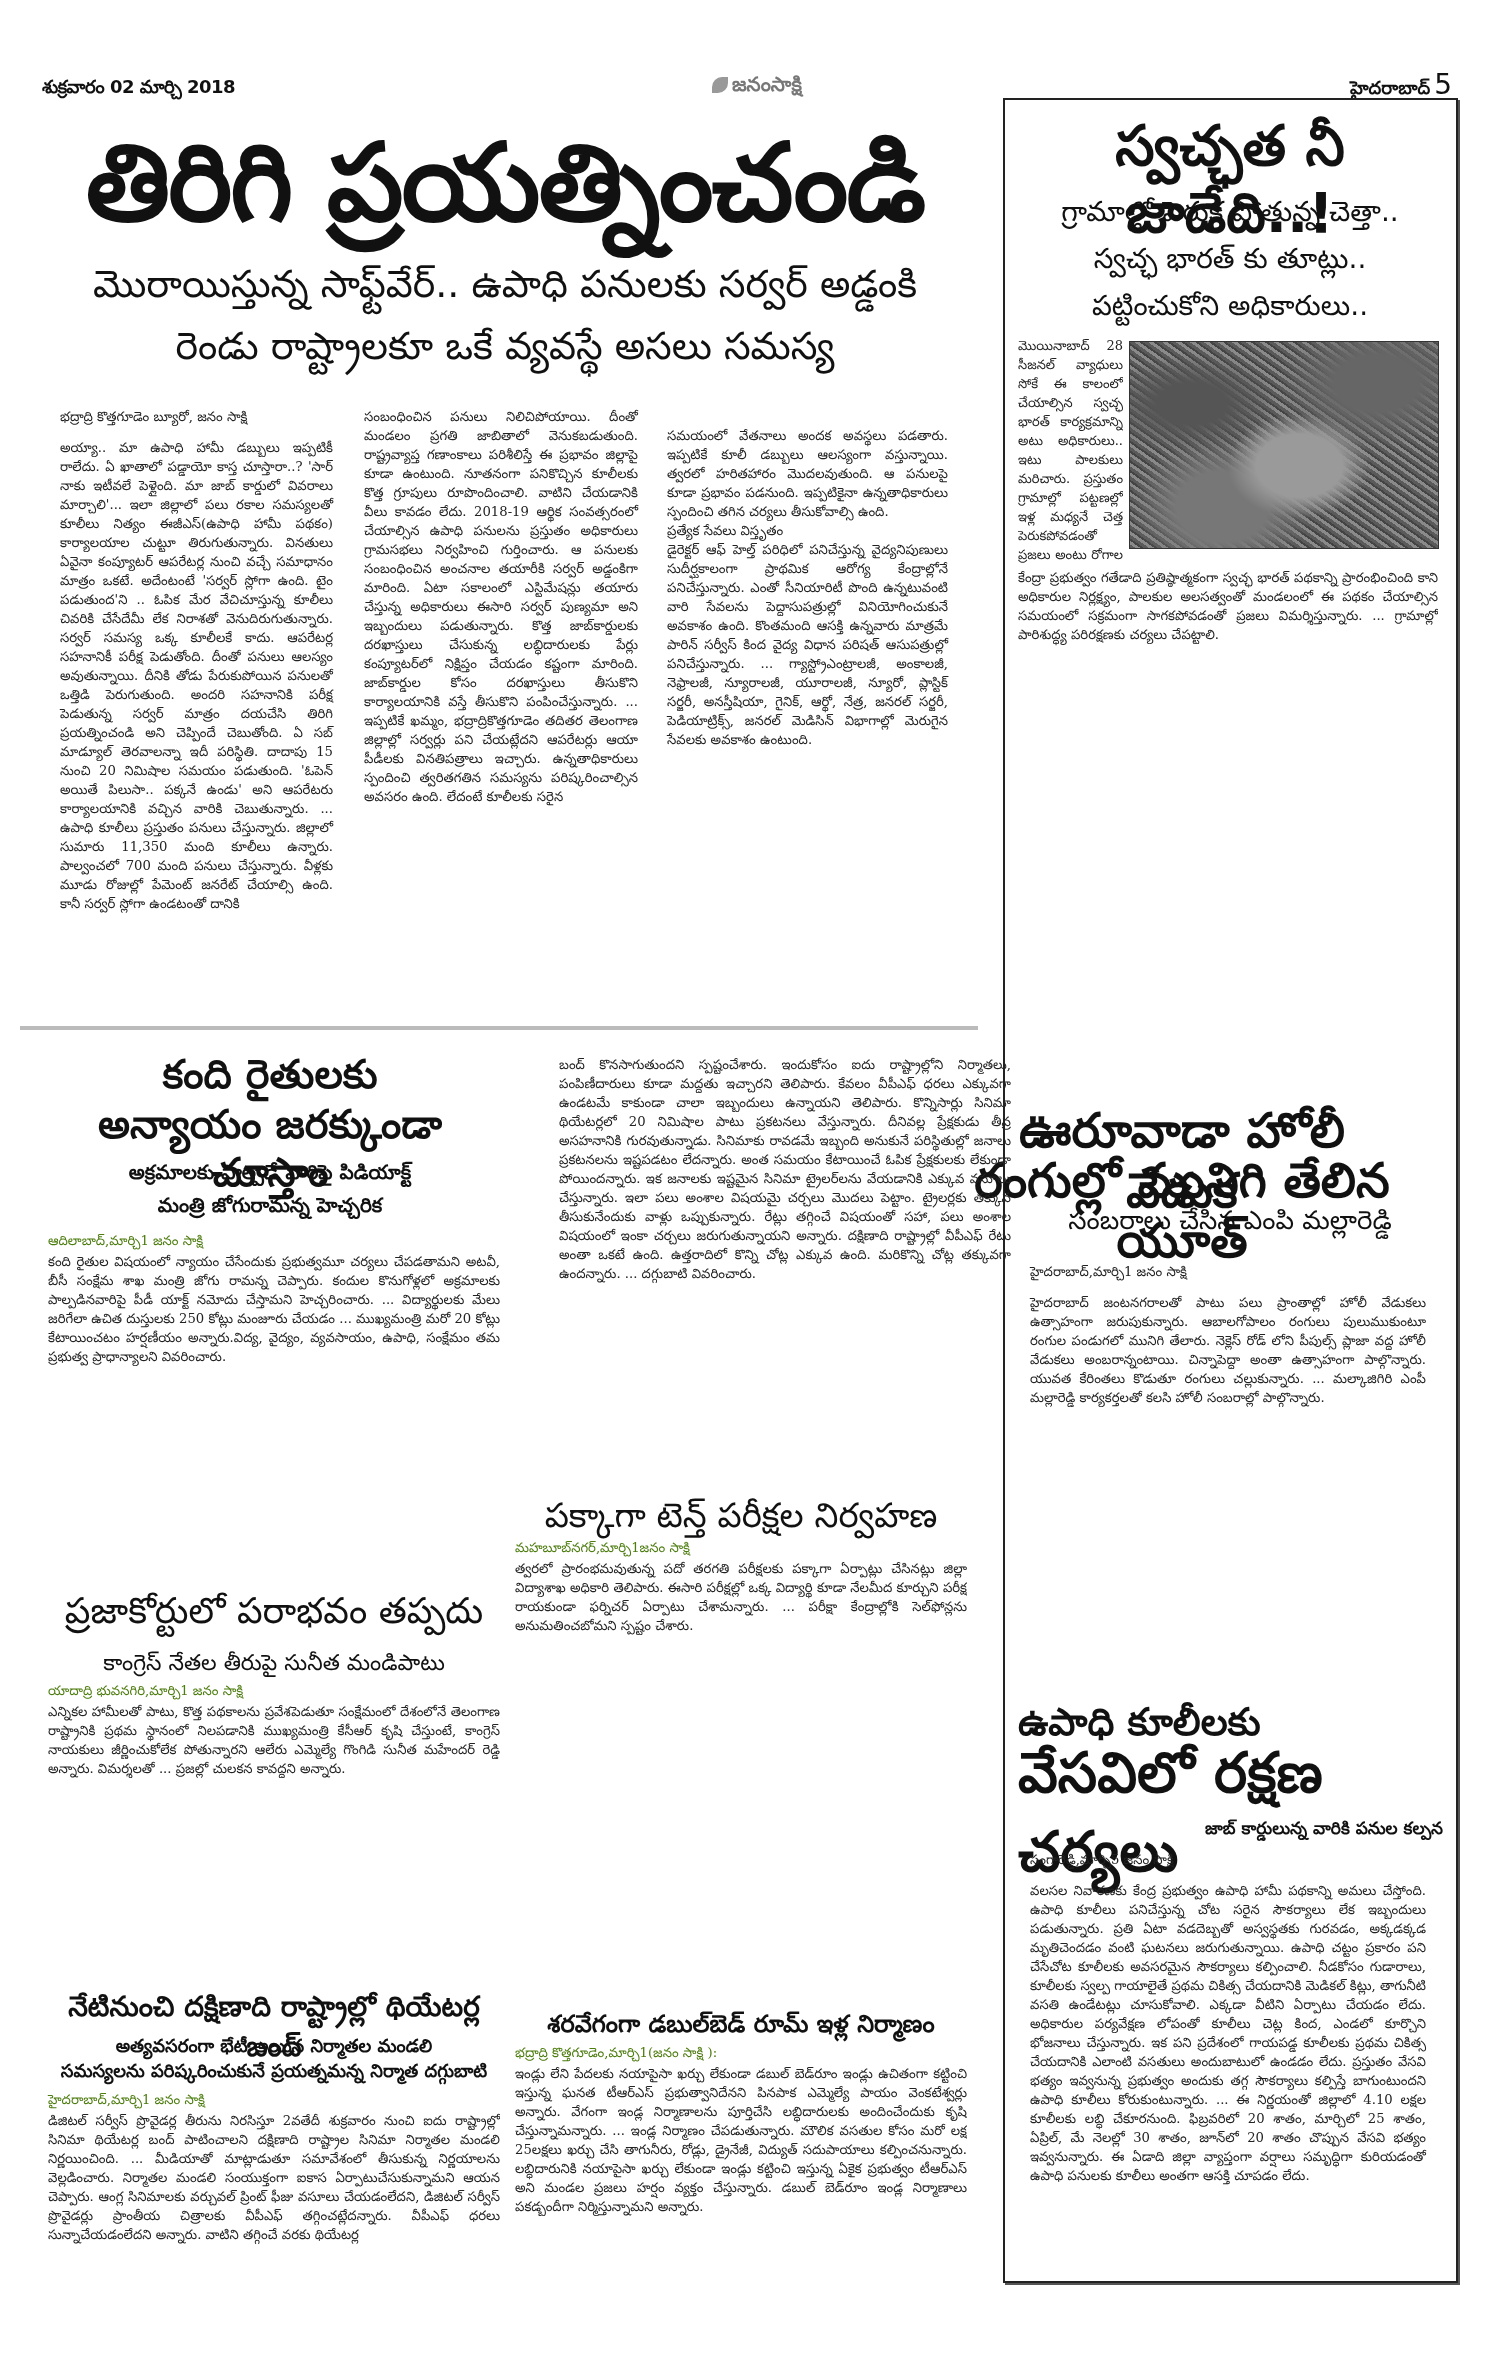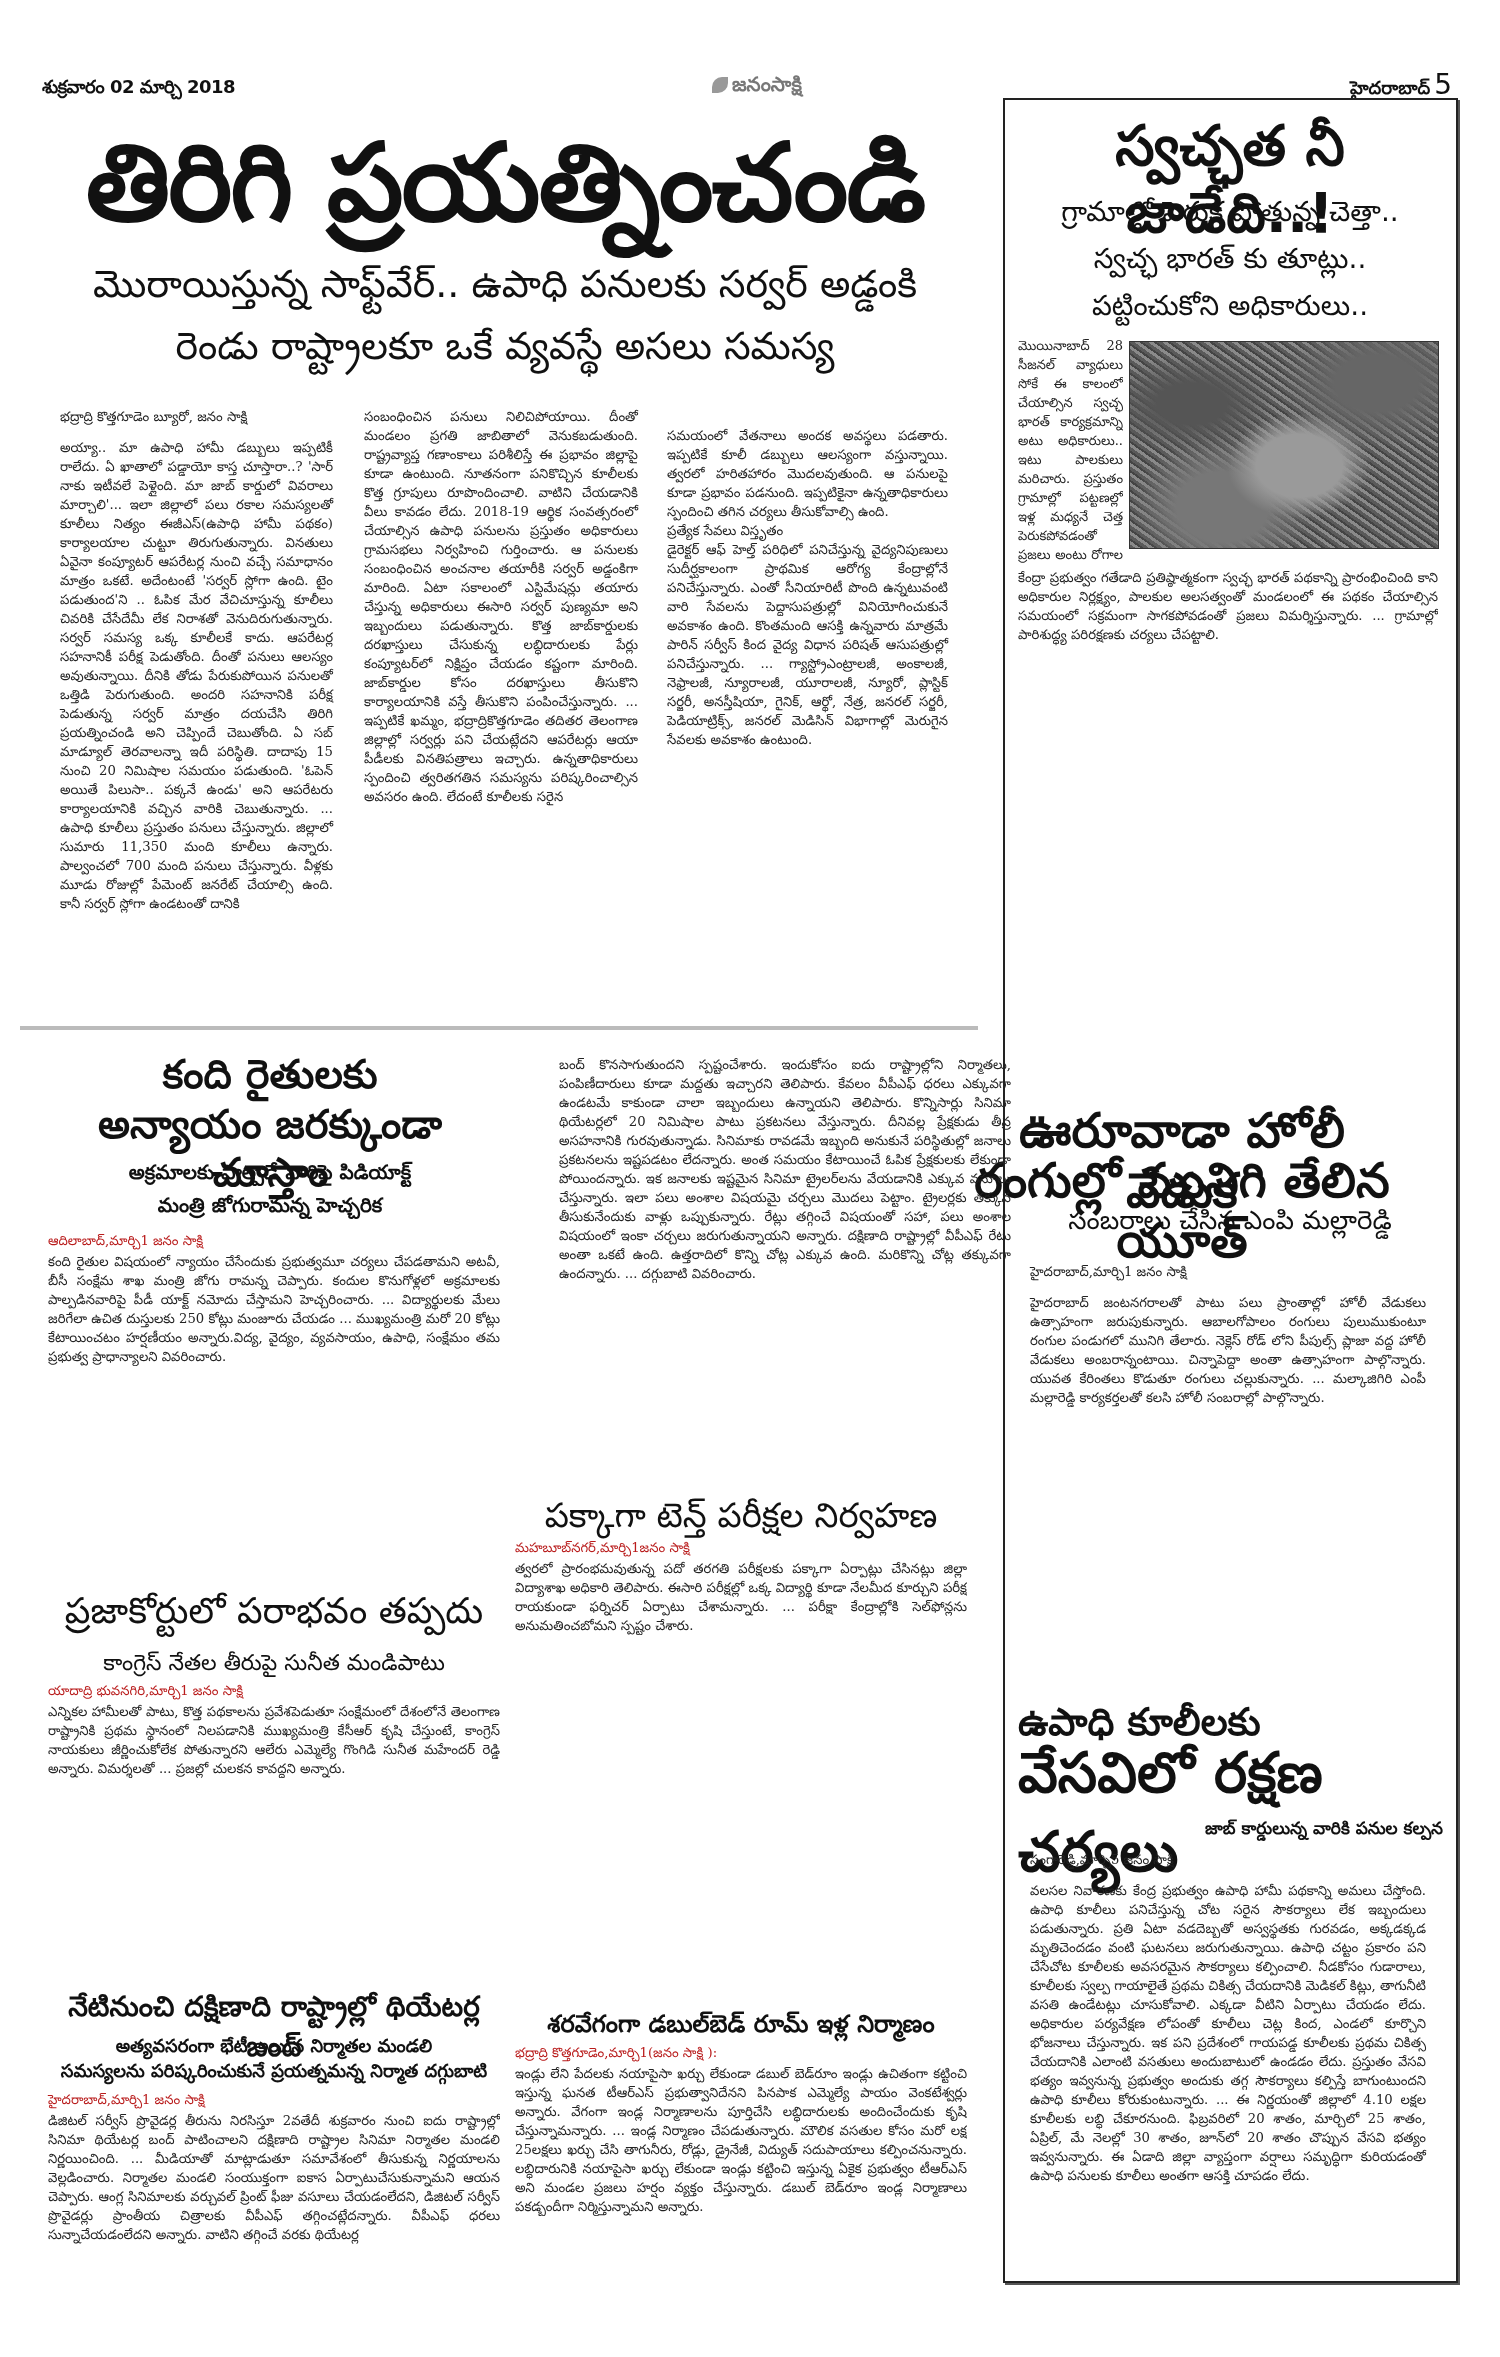--- a/index.html
+++ b/index.html
@@ -12,21 +12,21 @@
   .mh-logo .leaf { display: inline-block; width: 16px; height: 16px; background: #999; border-radius: 10px 0 10px 0; margin-right: 4px; vertical-align: -2px; }
   .mh-city { right: 48px; top: 2px; font-size: 18px; font-weight: bold; }
   .mh-city .pg { font-size: 28px; font-weight: normal; margin-left: 4px; }
 
   .main-hl { left: 40px; top: 118px; width: 930px; text-align: center; font-size: 108px; font-weight: bold; line-height: 1.2; letter-spacing: -2px; }
   .sub1 { left: 40px; top: 262px; width: 930px; text-align: center; font-size: 38px; line-height: 1.2; }
   .sub2 { left: 40px; top: 324px; width: 930px; text-align: center; font-size: 38px; line-height: 1.2; }
 
   .col { font-family: "DejaVu Serif", serif; font-size: 13.2px; line-height: 19px; text-align: justify; color: #222; overflow: hidden; }
   .col p { margin: 12px; }
-  .dateline { font-family: "DejaVu Serif", serif; font-size: 13.2px; color: #b91c1c; }
+  .dateline { font-family: "DejaVu Serif", serif; font-size: 13.2px; color: #4d7c0f; }
 
   .top-c1 { left: 48px; top: 395px; width: 297px; height: 625px; }
   .top-c2 { left: 352px; top: 395px; width: 298px; height: 625px; }
   .top-c3 { left: 655px; top: 395px; width: 305px; height: 625px; }
   .hr1 { left: 20px; top: 1026px; width: 958px; height: 4px; background: #bbb; }
 
   .box { left: 1003px; top: 98px; width: 455px; height: 2185px; border: 2px solid #222; box-shadow: 2px 2px 0 #555; }
   .bx-hl { left: 1010px; top: 112px; width: 440px; text-align: center; font-size: 56px; font-weight: bold; line-height: 1.2; }
   .bx-sub { left: 1010px; width: 440px; text-align: center; font-size: 28px; line-height: 1.2; }
   .bx-photo { left: 1129px; top: 341px; width: 310px; height: 208px; background:

